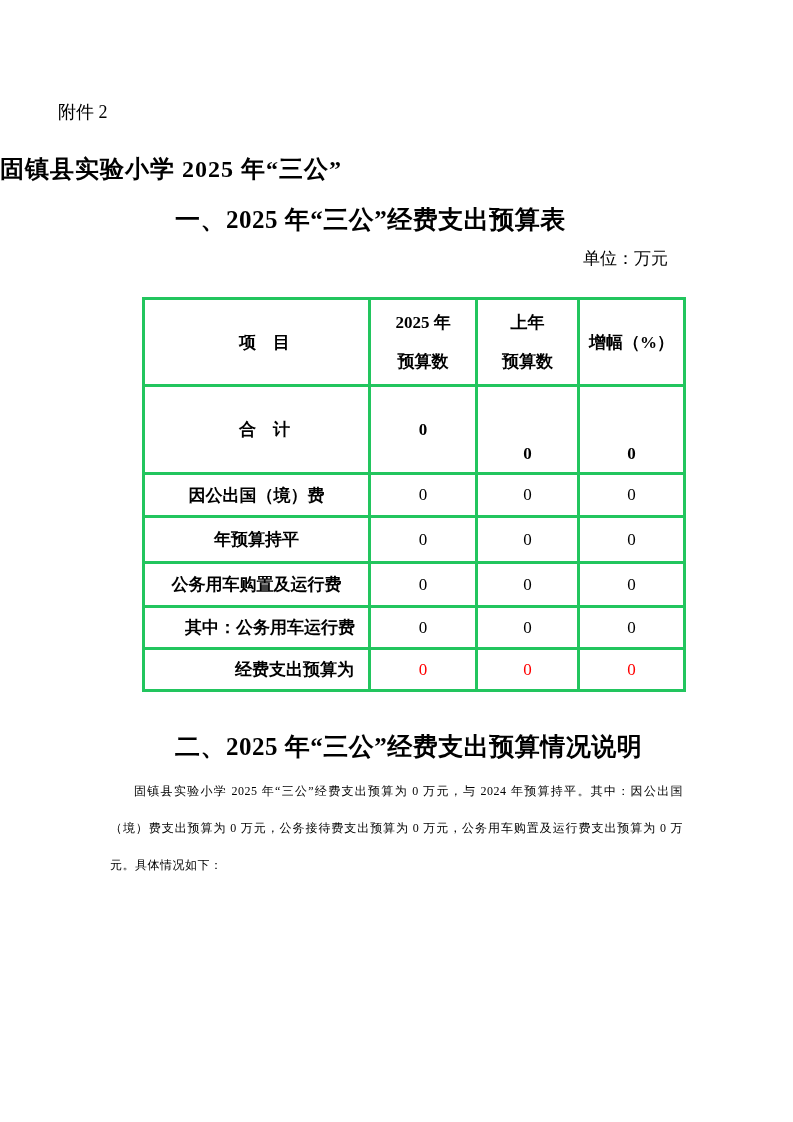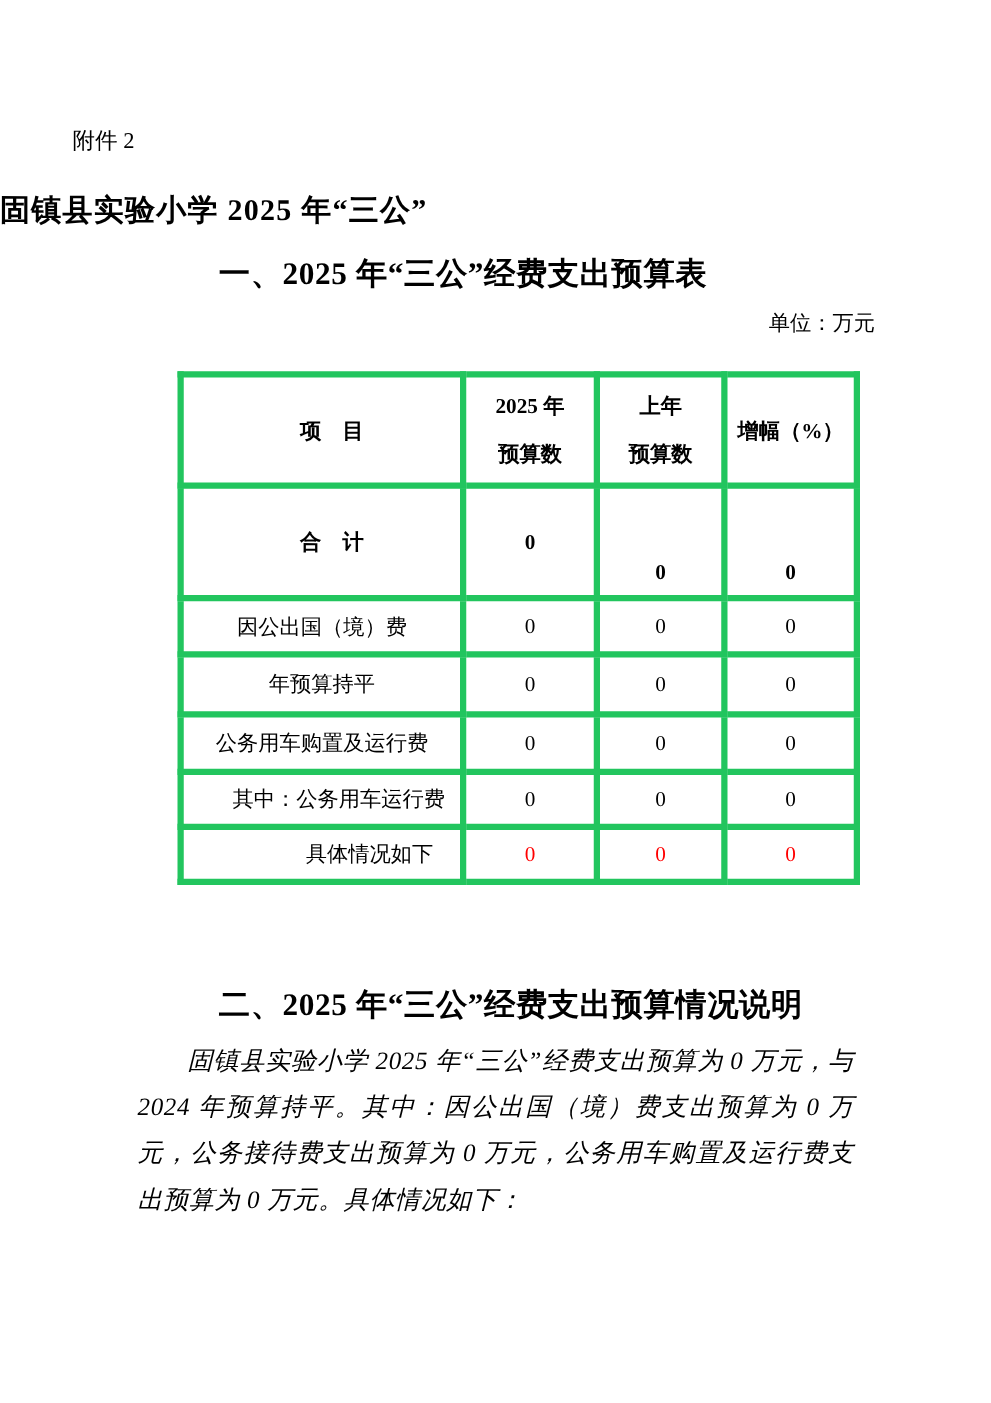--- a/index.html
+++ b/index.html
@@ -27,63 +27,62 @@
     font-weight:bold;
     font-size:25px;line-height:30px;
     text-indent:2.6em;
     letter-spacing:0.5px;
   }
   .sec-heading.h1{margin-top:8px;}
   .unit-note{
     margin:12px 0 0 0;
     width:668px;
     text-align:right;
-    font-size:17px;line-height:24px;padding-left:32px;
+    font-size:17px;line-height:24px;
   }
 
   table.budget{
     margin:26px 0 0 142px;
     border-collapse:collapse;
     table-layout:fixed;
     width:541px;
   }
-  table.budget, table.budget td{border:5px solid #22c55e;}
+  table.budget, table.budget td{border:3px solid #22c55e;}
   table.budget{border:2px solid #000;}
   table.budget td{
     font-size:17px;
     text-align:center;
     vertical-align:middle;
     padding:0;
     overflow:hidden;
   }
   tr.hdr td{font-weight:bold;height:84px;}
   tr.hdr .two-line span{display:block;line-height:39px;}
   tr.total td{font-weight:bold;height:77px;}
   tr.total td.low{vertical-align:bottom;padding-bottom:8px;}
   tr.r1 td{height:40px;}
   tr.r2 td{height:43px;}
   tr.r3 td{height:41px;}
   tr.r4 td{height:39px;}
   tr.r5 td{height:39px;}
-  td.lbl{text-align:left;padding-left:9px;}
+  td.lbl{text-align:left;padding-left:9px;font-weight:bold;}
   td.lbl.center{text-align:center;padding-left:16px;}
   td.lbl.ind1{padding-left:27px;}
   td.lbl.ind2{padding-left:76px;}
   td.red{color:#ff0000;}
 
-  .sec-heading.h2{margin-top:82px;}
+  .sec-heading.h2{margin-top:40px;}
   .body-par{
     margin:11px 110px 10px 110px;
-    font-size:20px;
+    font-size:12px;
     line-height:37px;
     text-align:justify;
     text-justify:inter-character;
     text-indent:2em;
     letter-spacing:0.5px;
-    font-style:italic;
   }
 </style>
 </head>
 <body>
 
 <div class="page">
 
   <div class="attach">附件 2</div>
 
   <div class="doc-title">
@@ -144,21 +143,21 @@
       </tr>
 
       <tr class="r4">
         <td class="lbl ind1">其中：公务用车运行费</td>
         <td>0</td>
         <td>0</td>
         <td>0</td>
       </tr>
 
       <tr class="r5">
-        <td class="lbl ind2">具体情况如下</td>
+        <td class="lbl ind2">经费支出预算为</td>
         <td class="red">0</td>
         <td class="red">0</td>
         <td class="red">0</td>
       </tr>
     </tbody>
   </table>
 
   <div class="sec-heading h2">二、2025 年“三公”经费支出预算情况说明</div>
 
   <div class="body-par">固镇县实验小学 2025 年“三公”经费支出预算为 0 万元，与 2024 年预算持平。其中：因公出国（境）费支出预算为 0 万元，公务接待费支出预算为 0 万元，公务用车购置及运行费支出预算为 0 万元。具体情况如下：</div>

